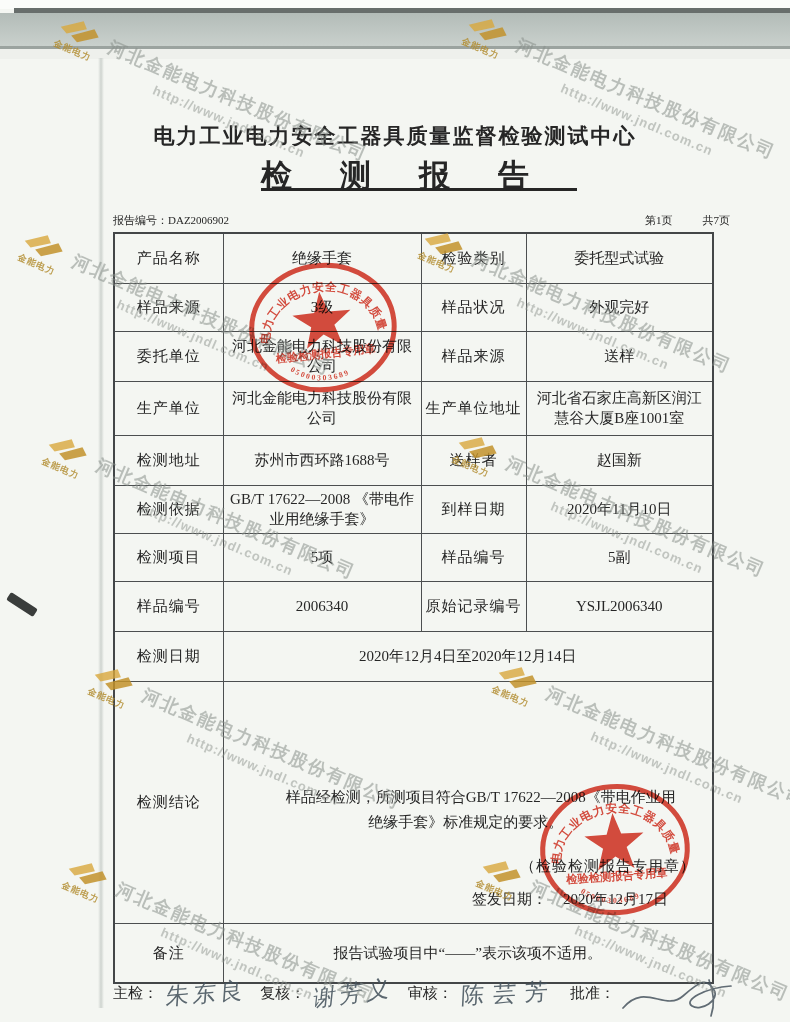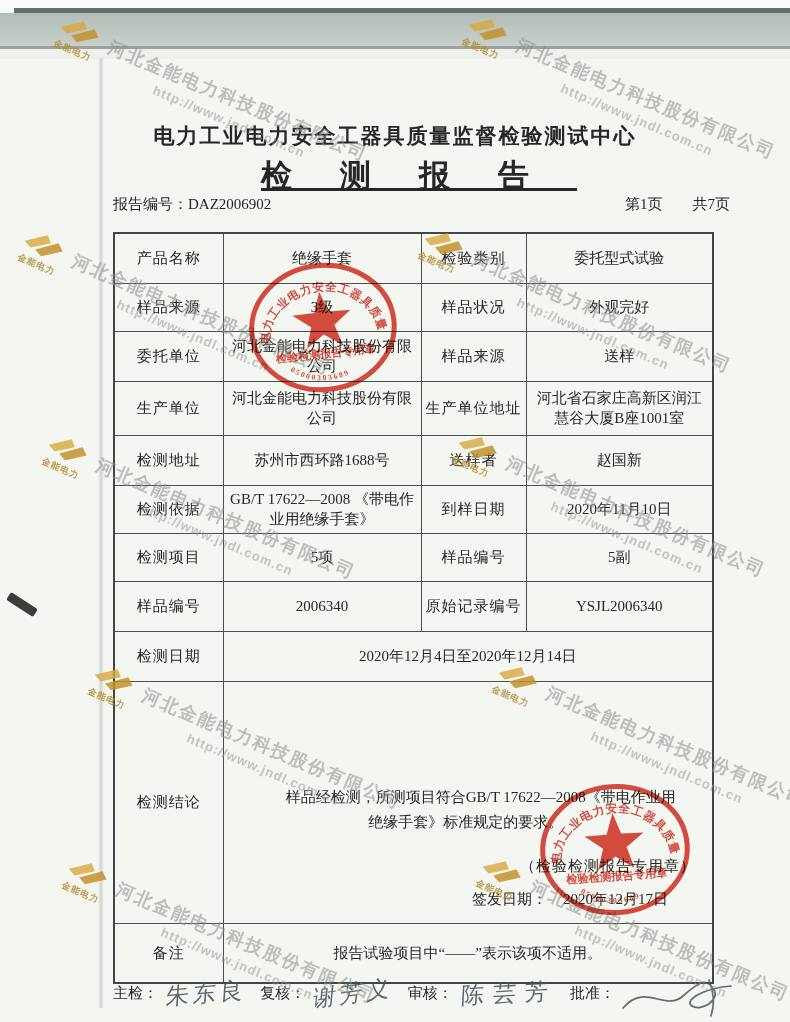--- a/index.html
+++ b/index.html
@@ -13,21 +13,21 @@
   .band-soft-edge{position:absolute;left:0;top:46px;width:790px;height:3px;background:#9ba39f;z-index:1;}
   .band-white{position:absolute;left:0;top:49px;width:790px;height:10px;background:#eef0ec;z-index:1;}
   .paper-crease{position:absolute;left:98px;top:58px;width:6px;height:950px;
     background:linear-gradient(90deg,rgba(176,184,179,0),rgba(176,184,179,.55),rgba(176,184,179,0));z-index:1;}
   .mark-dash{position:absolute;left:6px;top:600px;width:32px;height:9px;background:#3a3d3c;transform:rotate(33deg);border-radius:2px;z-index:1;}
 
   
   .org-title{position:absolute;left:0;top:122px;width:790px;text-align:center;font-size:21px;font-weight:700;letter-spacing:2px;z-index:2;}
   .report-title-wrap{position:absolute;left:0;top:155px;width:790px;display:flex;justify-content:center;z-index:2;}
   .report-title{font-size:31px;font-weight:700;letter-spacing:48px;margin-right:-48px;text-decoration:underline;}
-  .meta-row{position:absolute;left:113px;top:195px;width:617px;display:flex;justify-content:space-between;font-size:15px;z-index:2;}
+  .meta-row{position:absolute;left:113px;top:213px;width:617px;display:flex;justify-content:space-between;font-size:11px;z-index:2;}
   .page-info span{margin-left:30px;}
 
   
   table.report{position:absolute;left:113px;top:232px;width:599px;border-collapse:collapse;table-layout:fixed;z-index:2;background:transparent;}
   table.report td{border:1.6px solid #4c4f50;font-size:15px;text-align:center;vertical-align:middle;padding:2px 4px;line-height:1.35;}
   table.report{border:2px solid #434648;}
   td.lbl{letter-spacing:1px;}
   td.conclusion-cell{text-align:left;vertical-align:top;position:relative;padding:0;}
   .conclusion-text{margin:16px 30px 0 26px;text-indent:2em;line-height:1.65;font-size:15px;}
   .stamp-note{position:absolute;right:16px;bottom:46px;font-size:15px;letter-spacing:1px;}

